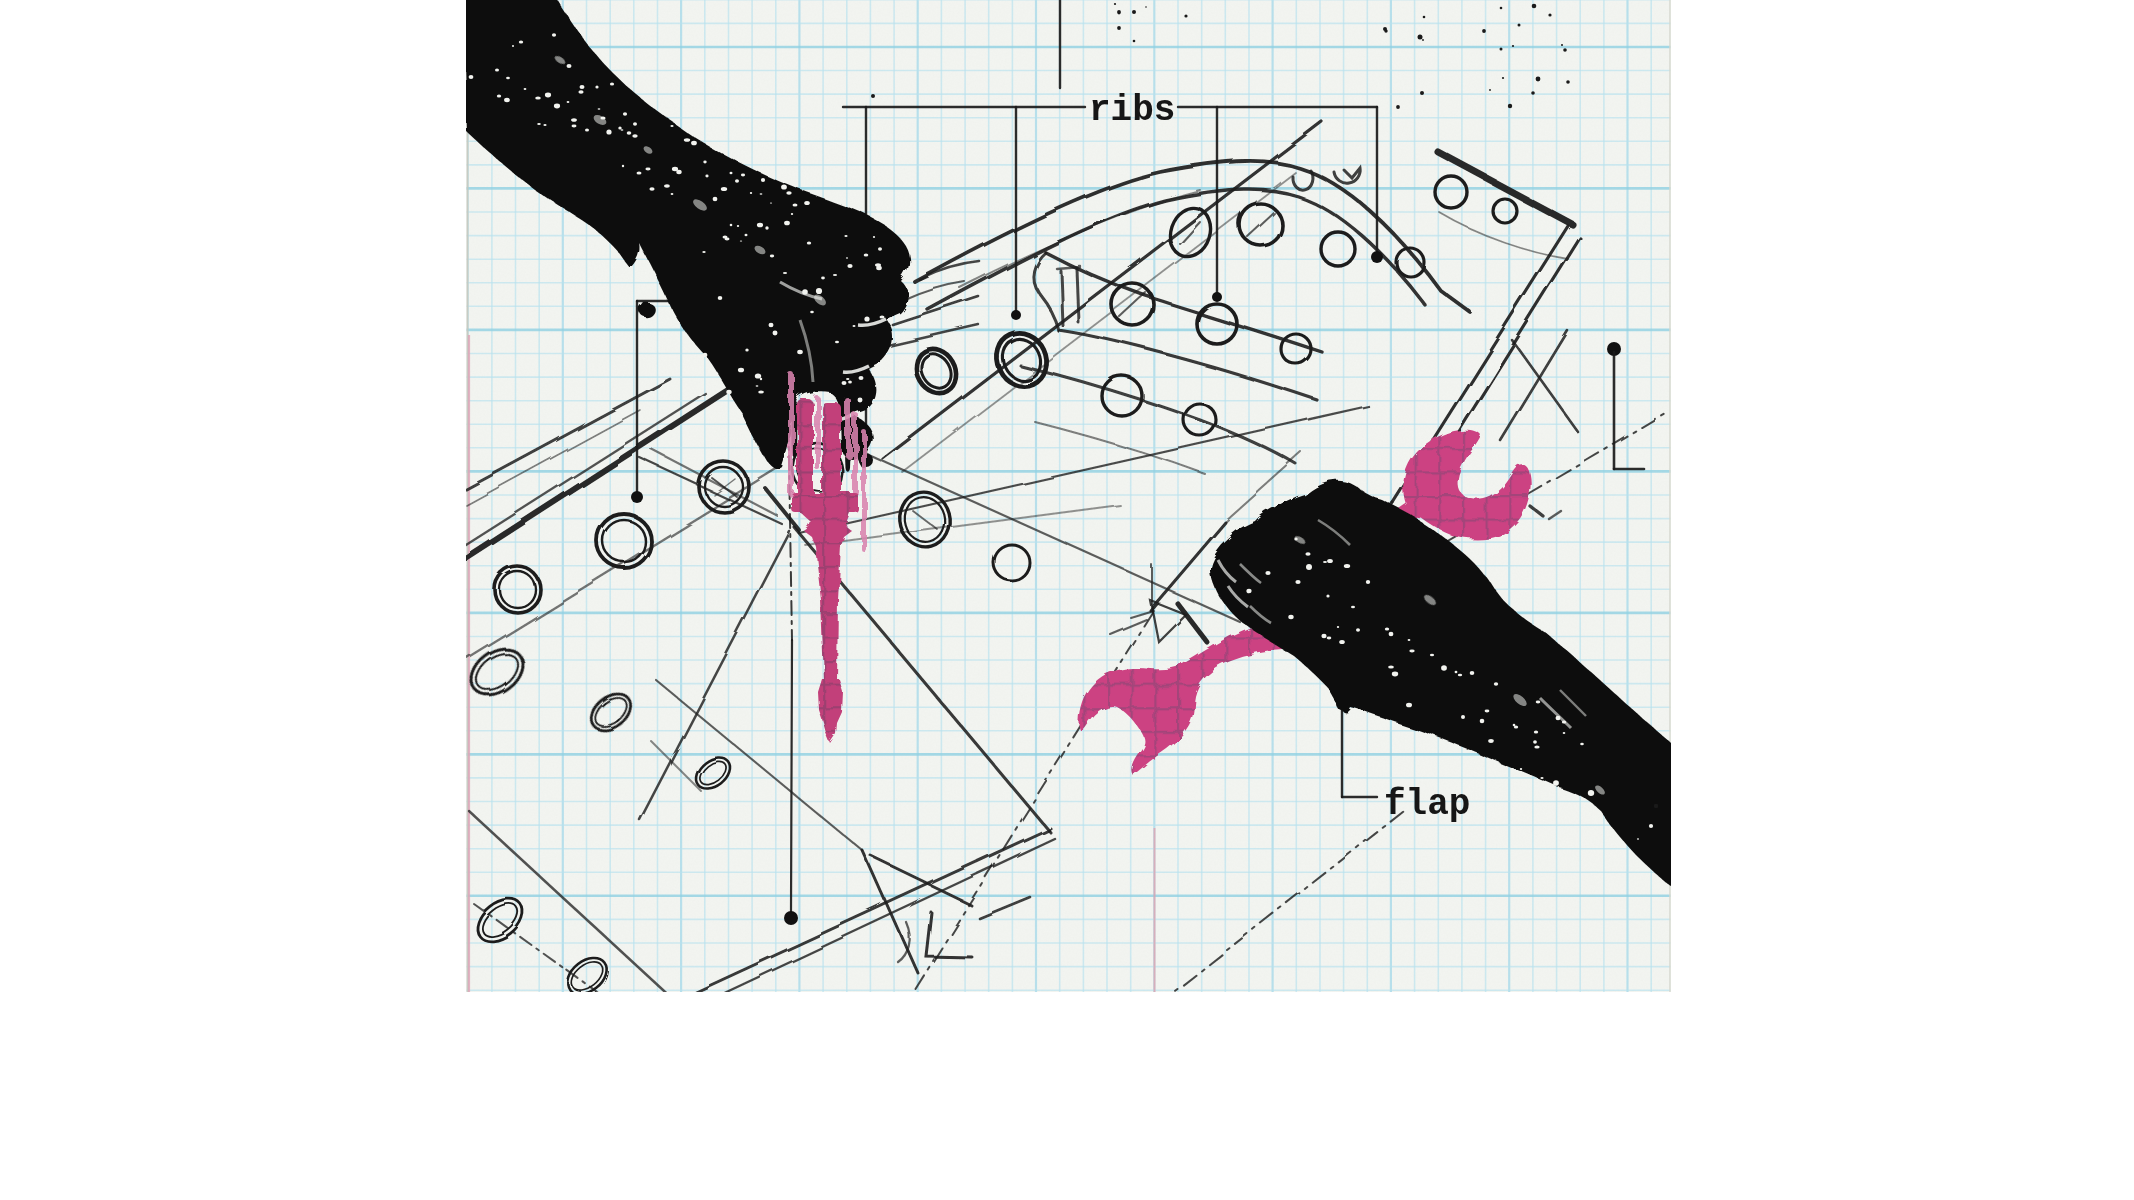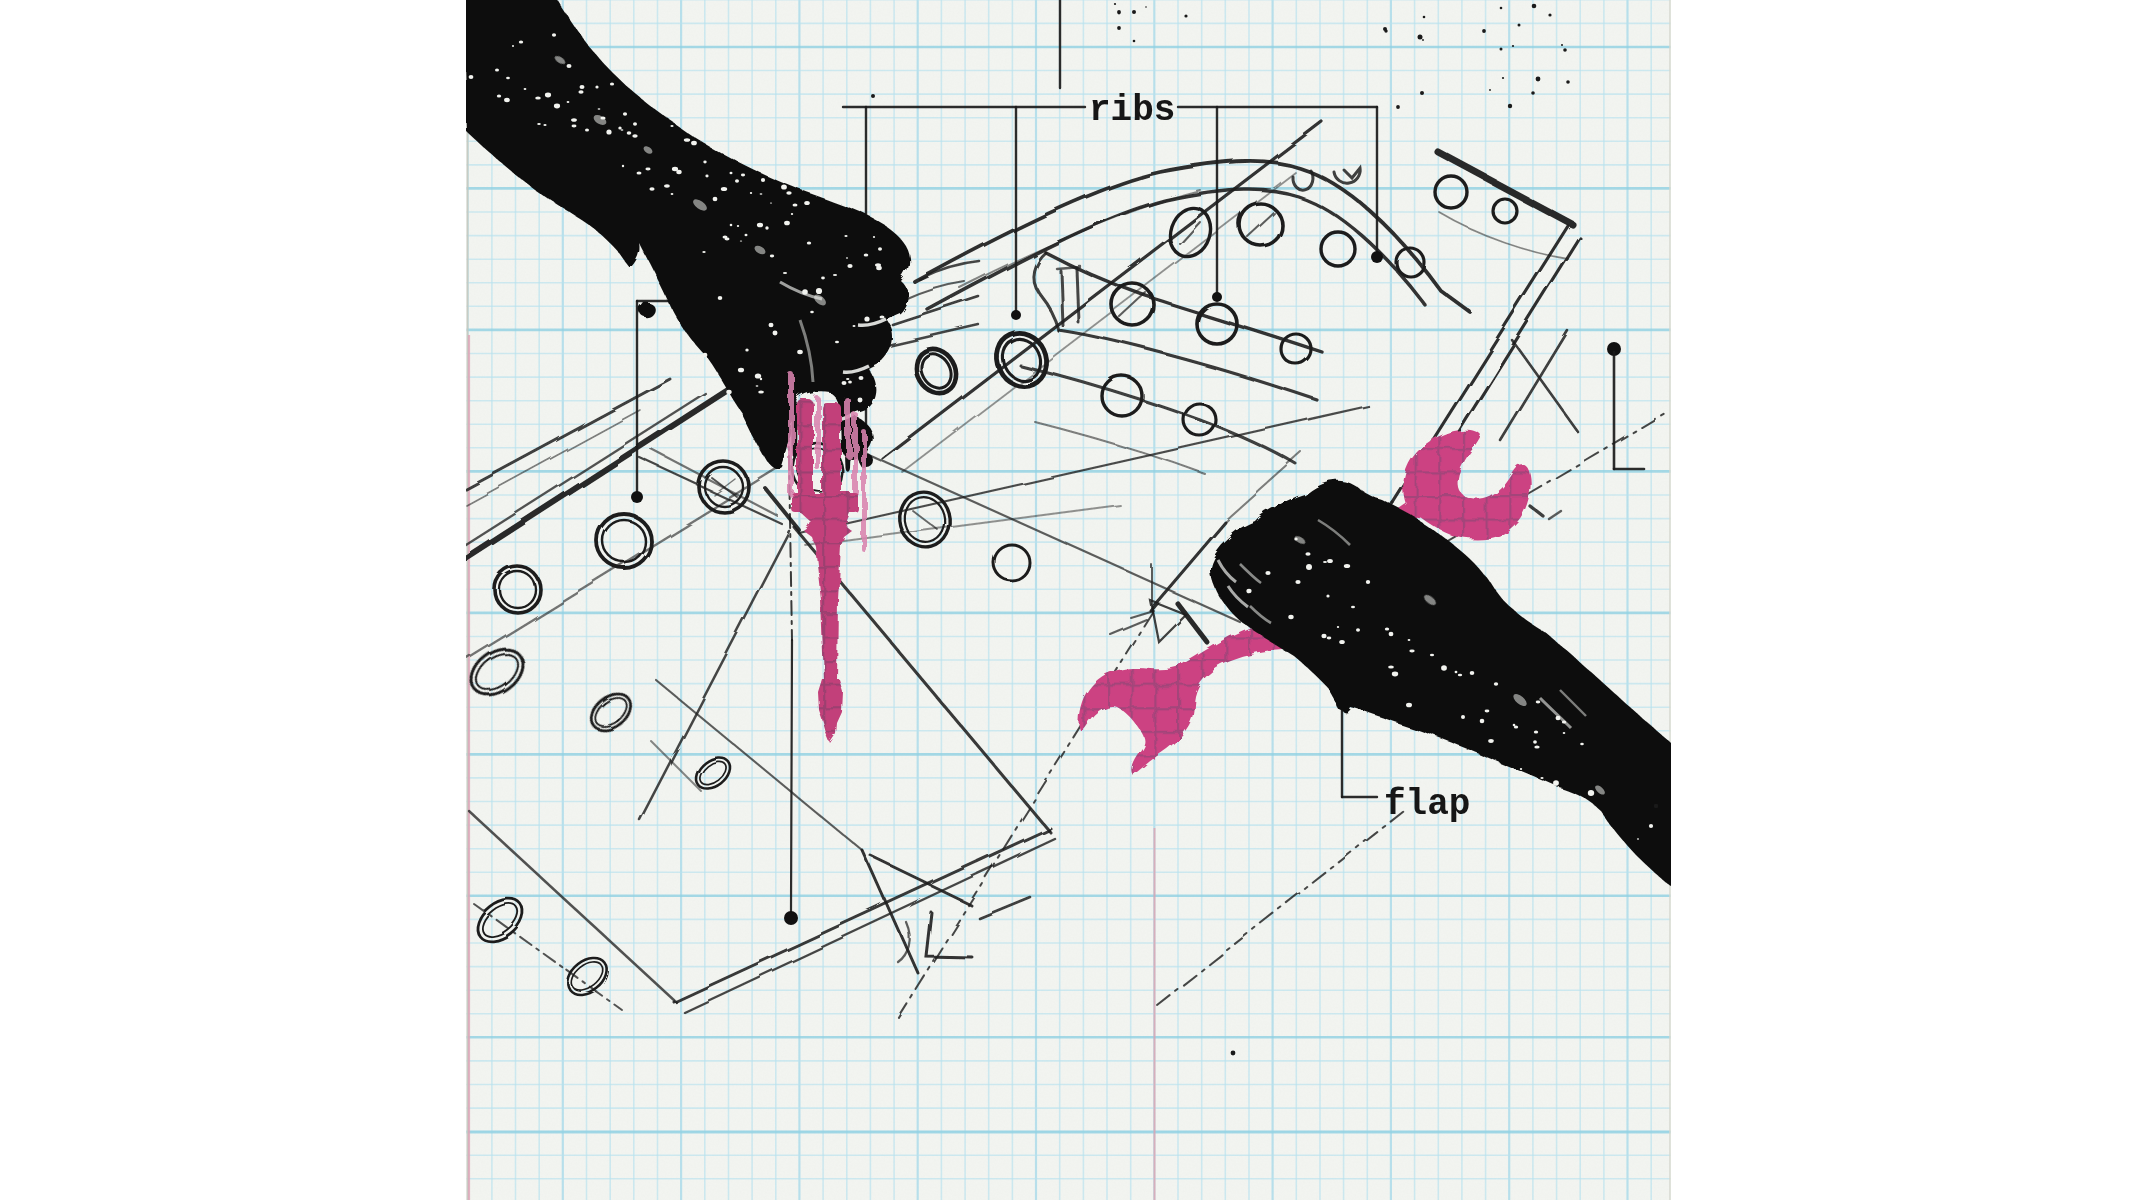--- a/index.html
+++ b/index.html
@@ -1,16 +1,16 @@
 <!DOCTYPE html>
 <html><head>
 <meta charset="utf-8">
 <style>
   html,body{margin:0;padding:0;background:#ffffff;}
-  .page{position:relative;width:2134px;height:1200px;overflow:hidden;background:#ffffff;
+  .page{position:relative;width:2134px;height:992px;overflow:hidden;background:#ffffff;
         font-family:"Liberation Mono", monospace;}
   svg{display:block;}
 </style>
 </head>
 <body>
 <div class="page">
 <svg width="2134" height="1200" viewBox="0 0 2134 1200" xmlns="http://www.w3.org/2000/svg">
 <defs>
   <filter id="rough" x="-10%" y="-10%" width="120%" height="120%">
     <feTurbulence type="fractalNoise" baseFrequency="0.05" numOctaves="3" seed="7" result="n"></feTurbulence>

